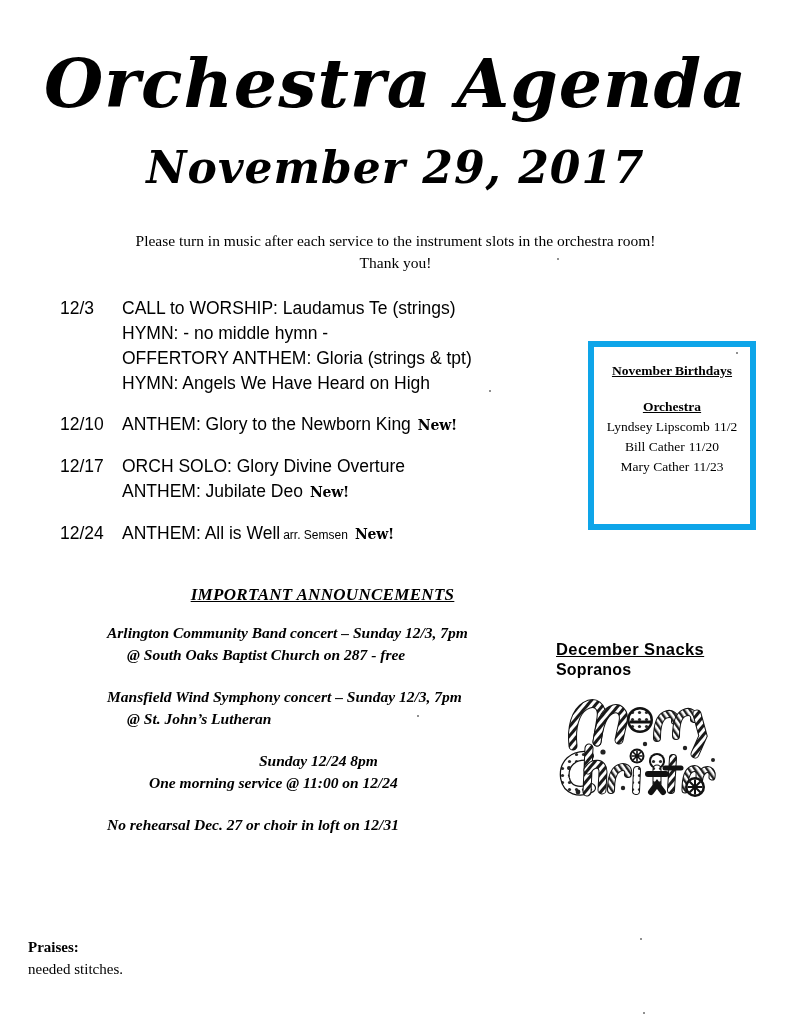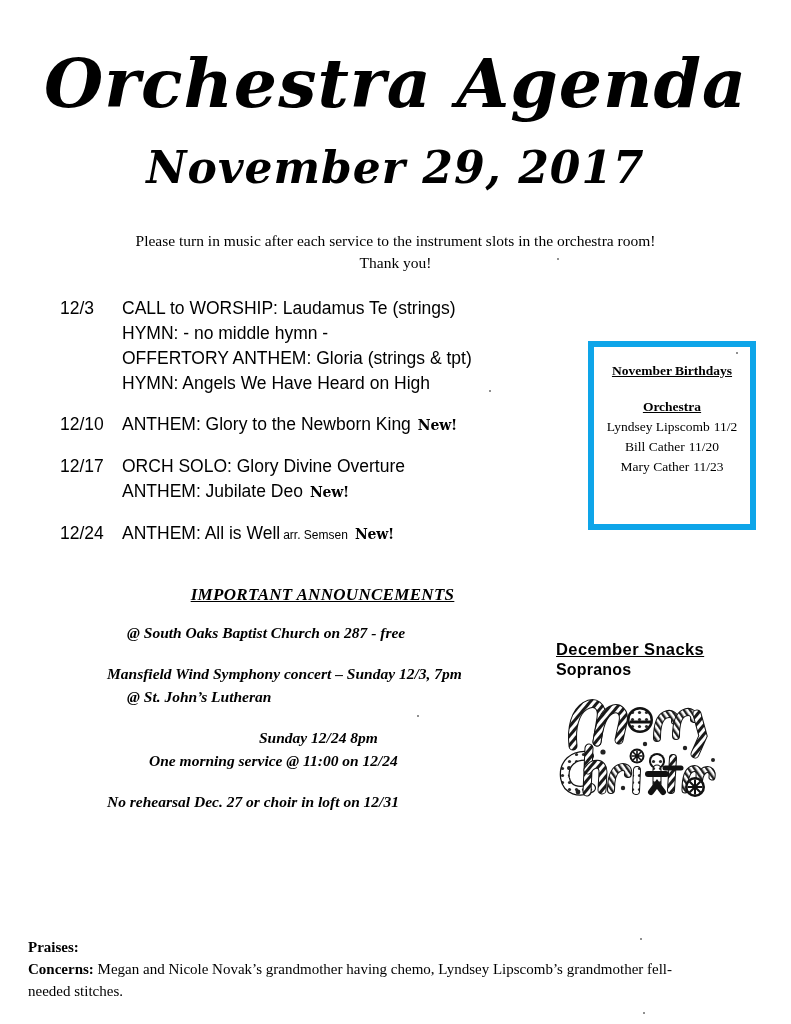--- a/index.html
+++ b/index.html
@@ -266,20 +266,21 @@
         <div class="bd-row"><span class="bd-name">Lyndsey Lipscomb</span><span class="bd-date">11/2</span></div>
         <div class="bd-row"><span class="bd-name">Bill Cather</span><span class="bd-date">11/20</span></div>
         <div class="bd-row"><span class="bd-name">Mary Cather</span><span class="bd-date">11/23</span></div>
       </div>
   </div>
   <div class="speck" style="left:736px; top:352px;"></div>
 
   <div class="ann-heading">IMPORTANT ANNOUNCEMENTS</div>
   <div class="announcements" id="announcements-list">
       <div class="ann-block">
+        <div class="ann-line"><span>Arlington Community Band concert – Sunday 12/3, 7pm</span></div>
         <div class="ann-line ind1"><span>@ South Oaks Baptist Church on 287 - free</span></div>
       </div>
       <div class="ann-block">
         <div class="ann-line"><span>Mansfield Wind Symphony concert – Sunday 12/3, 7pm</span></div>
         <div class="ann-line ind1"><span>@ St. John’s Lutheran</span></div>
       </div>
       <div class="ann-block">
         <div class="ann-line ind3"><span>Sunday 12/24   8pm</span></div>
         <div class="ann-line ind2"><span>One morning service @ 11:00 on 12/24</span></div>
       </div>
@@ -372,21 +373,18 @@
       <circle cx="140" cy="60" r="2.2" fill="#222"></circle>
       <circle cx="24" cy="80" r="2" fill="#222"></circle>
       <circle cx="168" cy="72" r="2" fill="#222"></circle>
     </svg>
   </div>
 
   <div class="footer">
     <div>
       <span class="footer-label">Praises:</span><span></span>
     </div>
-    <div>
-      <span class="footer-label">Concerns:</span><span> Megan and Nicole Novak’s grandmother having chemo, Lyndsey Lipscomb’s grandmother fell-</span>
-    </div>
     <div>needed stitches.</div>
   </div>
   <div class="speck" style="left:640px; top:938px;"></div>
   <div class="speck" style="left:643px; top:1012px;"></div>
 
 </div>
 
 </body></html>

